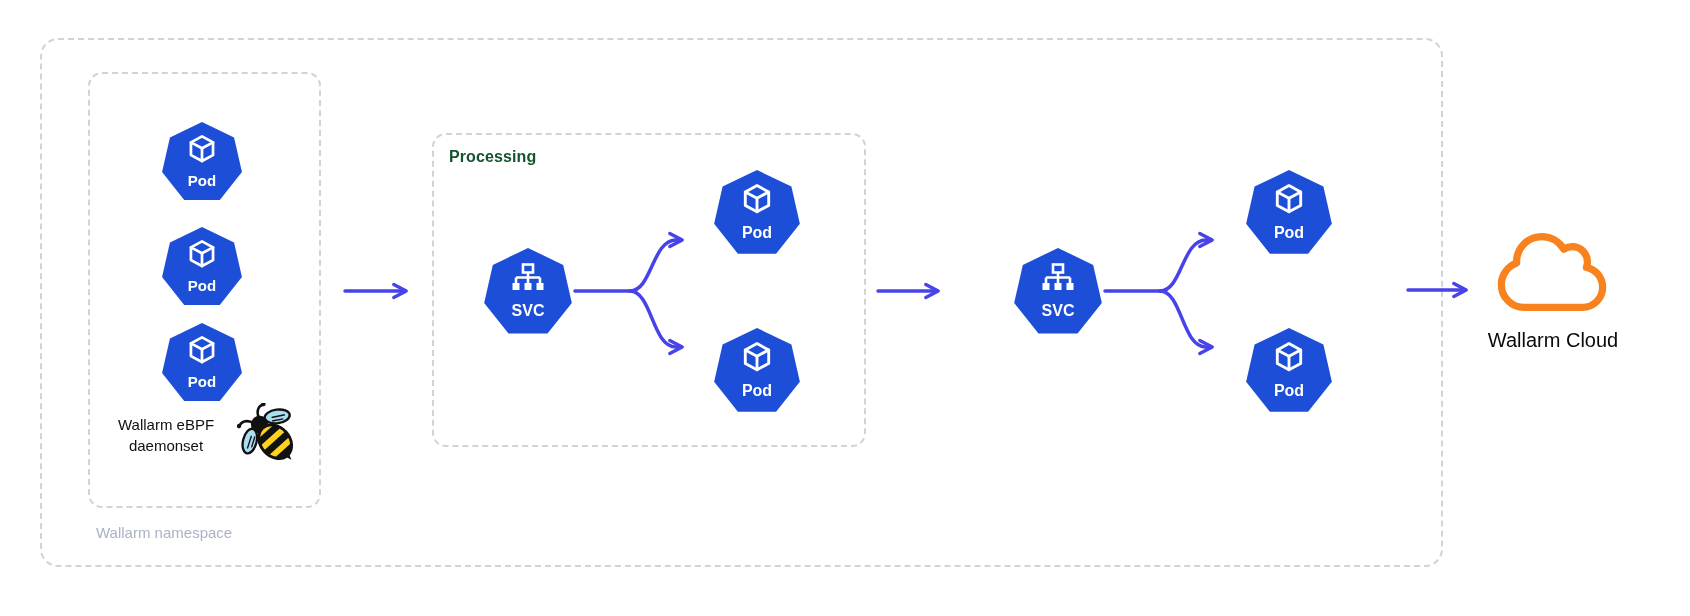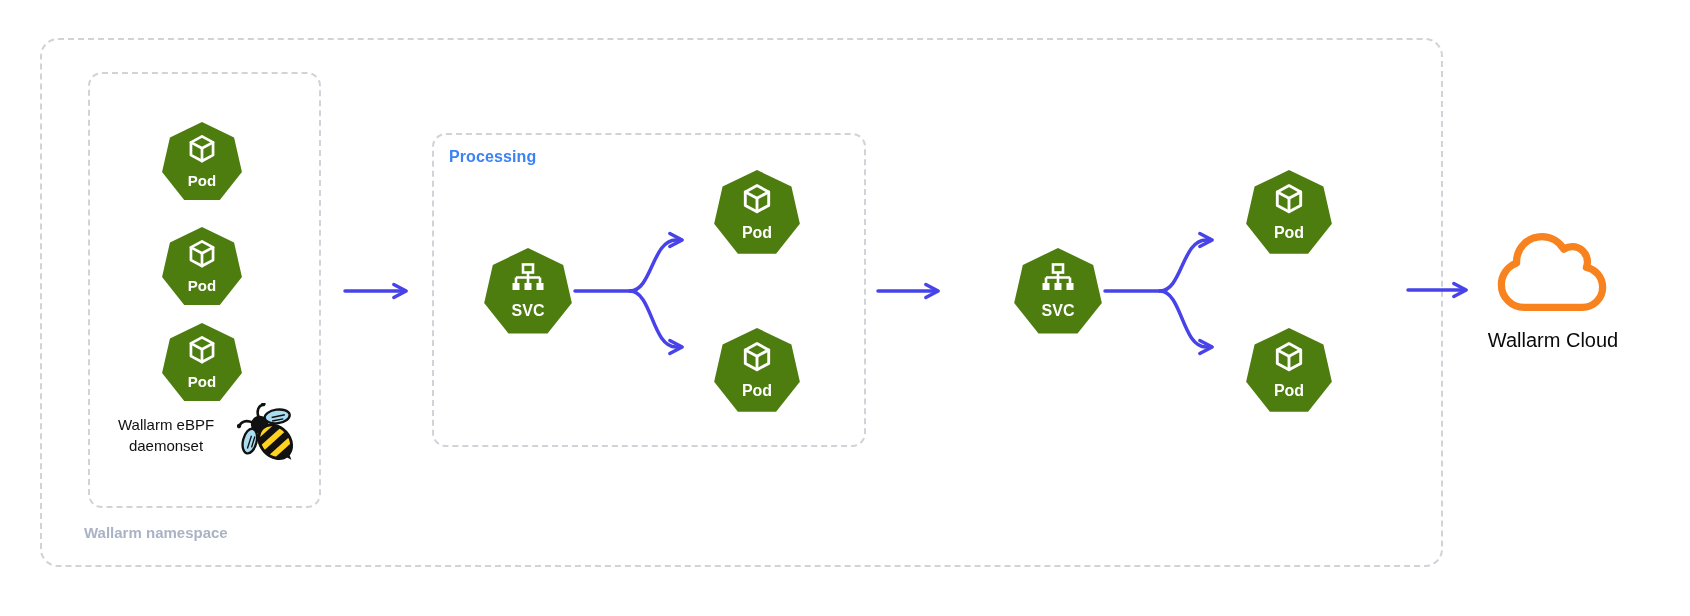--- a/index.html
+++ b/index.html
@@ -5,24 +5,24 @@
   html,body{margin:0;padding:0;background:#ffffff;}
   #stage{
     position:relative;width:1690px;height:616px;background:#ffffff;overflow:hidden;
     font-family:"Liberation Sans","DejaVu Sans",sans-serif;color:#0a0a0a;
   }
   .dashed-box{position:absolute;border:2px dashed #d0d3d8;border-radius:14px;background:transparent;}
   .outer-box{left:40px;top:38px;width:1399px;height:525px;border-radius:18px;}
   .ds-box{left:88px;top:72px;width:229px;height:432px;}
   .proc-box{left:432px;top:133px;width:430px;height:310px;}
   .post-box{left:963px;top:133px;width:428px;height:310px;}
-  .box-title{position:absolute;left:15px;top:13px;font-size:16px;font-weight:bold;color:#3b82f6;letter-spacing:.1px;}
-  .ns-label{position:absolute;left:84px;top:524px;font-size:15px;color:#a9b3c5;font-weight:bold;}
+  .box-title{position:absolute;left:15px;top:13px;font-size:16px;font-weight:bold;color:#14532d;letter-spacing:.1px;}
+  .ns-label{position:absolute;left:96px;top:524px;font-size:15px;color:#a9b3c5;}
   .hepta{
-    position:absolute;background:#4d7c0f;
+    position:absolute;background:#1d4ed8;
     clip-path:polygon(50% 0%,89.1% 18.8%,98.7% 61.1%,71.7% 95.1%,28.3% 95.1%,1.3% 61.1%,10.9% 18.8%);
   }
   .hepta .glyph{position:absolute;left:50%;transform:translateX(-50%);}
   .hepta .hlabel{position:absolute;left:0;width:100%;text-align:center;color:#fff;font-weight:bold;}
   .pod-82{width:82px;height:82px;}
   .pod-82 .glyph{top:11px;width:34px;height:34px;}
   .pod-82 .hlabel{top:50px;font-size:15px;}
   .pod-88{width:88px;height:88px;}
   .pod-88 .glyph{top:12px;width:36px;height:36px;}
   .pod-88 .hlabel{top:54px;font-size:16px;}

